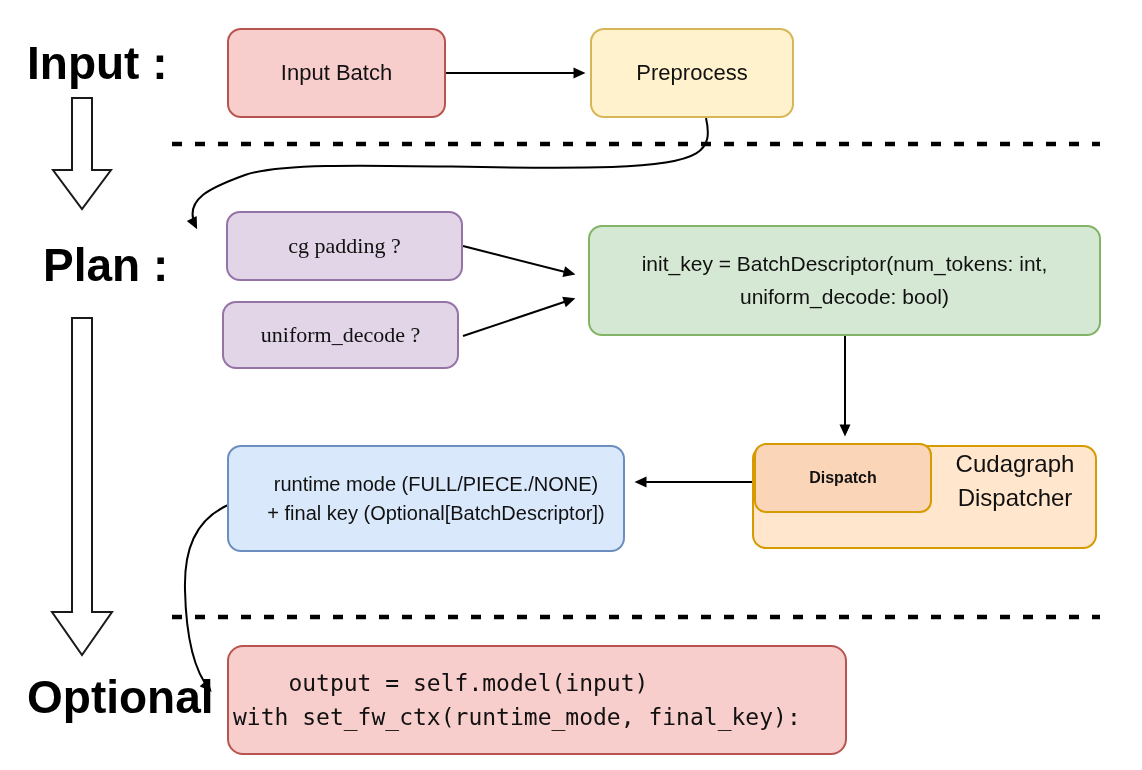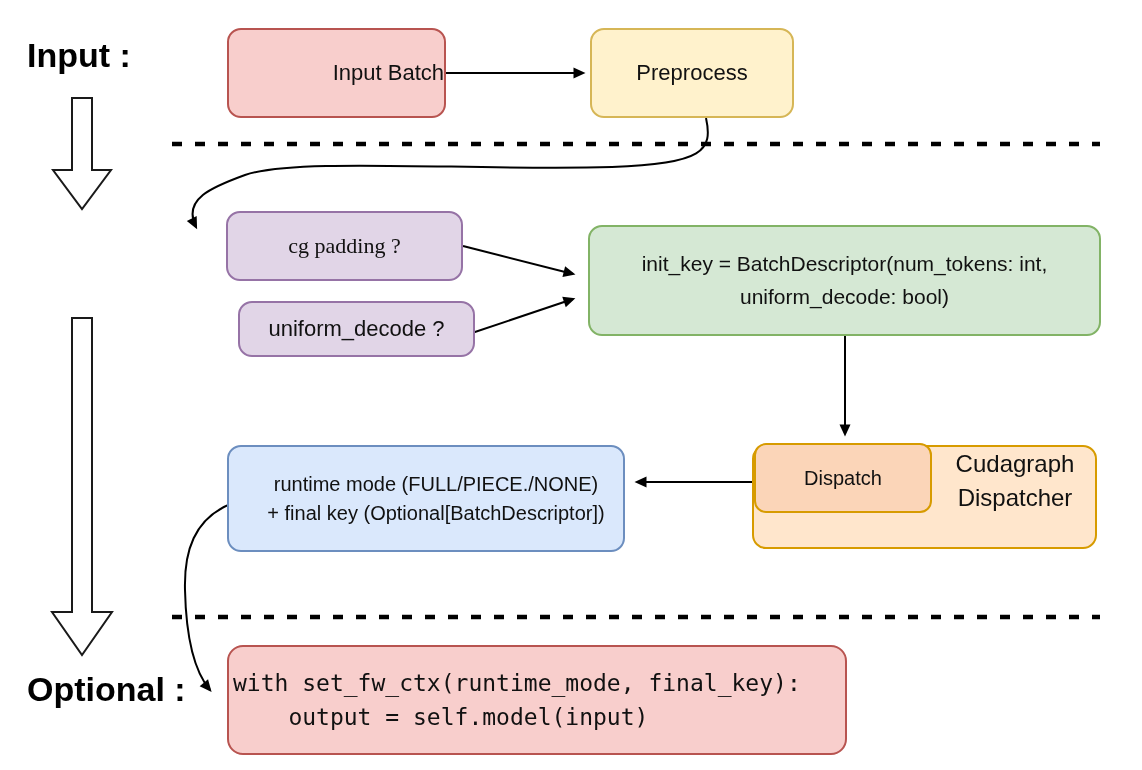--- a/index.html
+++ b/index.html
@@ -6,48 +6,48 @@
   #canvas{
     position:relative;
     width:1142px;height:770px;
     background:#ffffff;
     font-family:"Liberation Sans", sans-serif;
     color:#111111;
     overflow:hidden;
   }
   .stage-label{
     position:absolute;
-    font-size:34px;
+    font-size:46px;
     font-weight:bold;
     color:#000000;
     white-space:nowrap;
   }
   .node{
     position:absolute;
     border:2px solid;
     border-radius:14px;
     display:flex;
     align-items:center;
     justify-content:center;
     text-align:center;
     font-size:22px;
     line-height:1.35;
     box-sizing:border-box;
   }
   .node .lines div{white-space:nowrap;}
-  .red   {background:#f8cecc;border-color:#b85450;justify-content:flex-end;}
+  .red   {background:#f8cecc;border-color:#b85450;}
   .yellow{background:#fff2cc;border-color:#d6b656;}
   .purple{background:#e1d5e7;border-color:#9673a6;}
   .green {background:#d5e8d4;border-color:#82b366;}
   .blue  {background:#dae8fc;border-color:#6c8ebf;}
   .orange-outer{background:#ffe6cc;border-color:#d79b00;}
   .orange-inner{background:#fbd5b8;border-color:#d79b00;}
   #node-init-key{font-size:21px;line-height:1.55;}
   #node-runtime{font-size:20px;line-height:1.45;}
-  #node-dispatch{font-size:20px;border-radius:12px;}
+  #node-dispatch{font-size:16px;border-radius:12px;font-weight:bold;}
   #cudagraph-text{
     position:absolute;left:185px;right:4px;top:0;bottom:0;
     display:flex;align-items:flex-start;justify-content:center;
     font-size:24px;line-height:1.4;
   }
   #node-code{
     justify-content:flex-start;
     font-family:"DejaVu Sans Mono","Liberation Mono",monospace;
     font-size:23px;
     line-height:34px;
@@ -60,20 +60,21 @@
   .wire{fill:none;stroke:#000000;stroke-width:2;}
   .wire-dashed{fill:none;stroke:#000000;stroke-width:4.5;stroke-dasharray:10 13;}
   .hollow-arrow{fill:#ffffff;stroke:#1a1a1a;stroke-width:2;}
 </style>
 </head>
 <body>
 
 <div id="canvas">
 
   <div class="stage-label" style="left:27px;top:36px;">Input :</div>
+  <div class="stage-label" style="left:43px;top:238px;">Plan :</div>
   <div class="stage-label" style="left:27px;top:670px;">Optional :</div>
 
   <svg id="wires" width="1142" height="770" viewBox="0 0 1142 770">
     <defs>
       <marker id="ah" markerUnits="userSpaceOnUse" markerWidth="14" markerHeight="14" refX="10.5" refY="7" orient="auto">
         <path d="M1,1.5 L13,7 L1,12.5 Z" fill="#000000"></path>
       </marker>
     </defs>
 
     <polygon class="hollow-arrow" points="72,98 92,98 92,170 111,170 82,209 53,170 72,170"></polygon>
@@ -96,21 +97,21 @@
   </div>
 
   <div class="node yellow" style="left:590px;top:28px;width:204px;height:90px;" id="node-preprocess">
     <span>Preprocess</span>
   </div>
 
   <div class="node purple" style="left:226px;top:211px;width:237px;height:70px;font-family:Liberation Serif, serif;" id="node-cg-padding">
     <span>cg padding ?</span>
   </div>
 
-  <div class="node purple" style="left:238px;top:301px;width:237px;height:56px;" id="node-uniform-decode">
+  <div class="node purple" style="left:222px;top:301px;width:237px;height:68px;font-family:Liberation Serif, serif;" id="node-uniform-decode">
     <span>uniform_decode ?</span>
   </div>
 
   <div class="node green" style="left:588px;top:225px;width:513px;height:111px;" id="node-init-key">
     <div class="lines">
       <div>init_key = BatchDescriptor(num_tokens: int,</div>
       <div>uniform_decode: bool)</div>
     </div>
   </div>
 
@@ -129,18 +130,18 @@
 
   <div class="node blue" style="left:227px;top:445px;width:398px;height:107px;padding-left:20px;" id="node-runtime">
     <div class="lines">
       <div>runtime mode (FULL/PIECE./NONE)</div>
       <div>+ final key (Optional[BatchDescriptor])</div>
     </div>
   </div>
 
   <div class="node red" style="left:227px;top:645px;width:620px;height:110px;" id="node-code">
     <div class="lines">
+      <div>    output = self.model(input)</div>
       <div>with set_fw_ctx(runtime_mode, final_key):</div>
-      <div>    output = self.model(input)</div>
     </div>
   </div>
 
 </div>
 
 </body></html>

